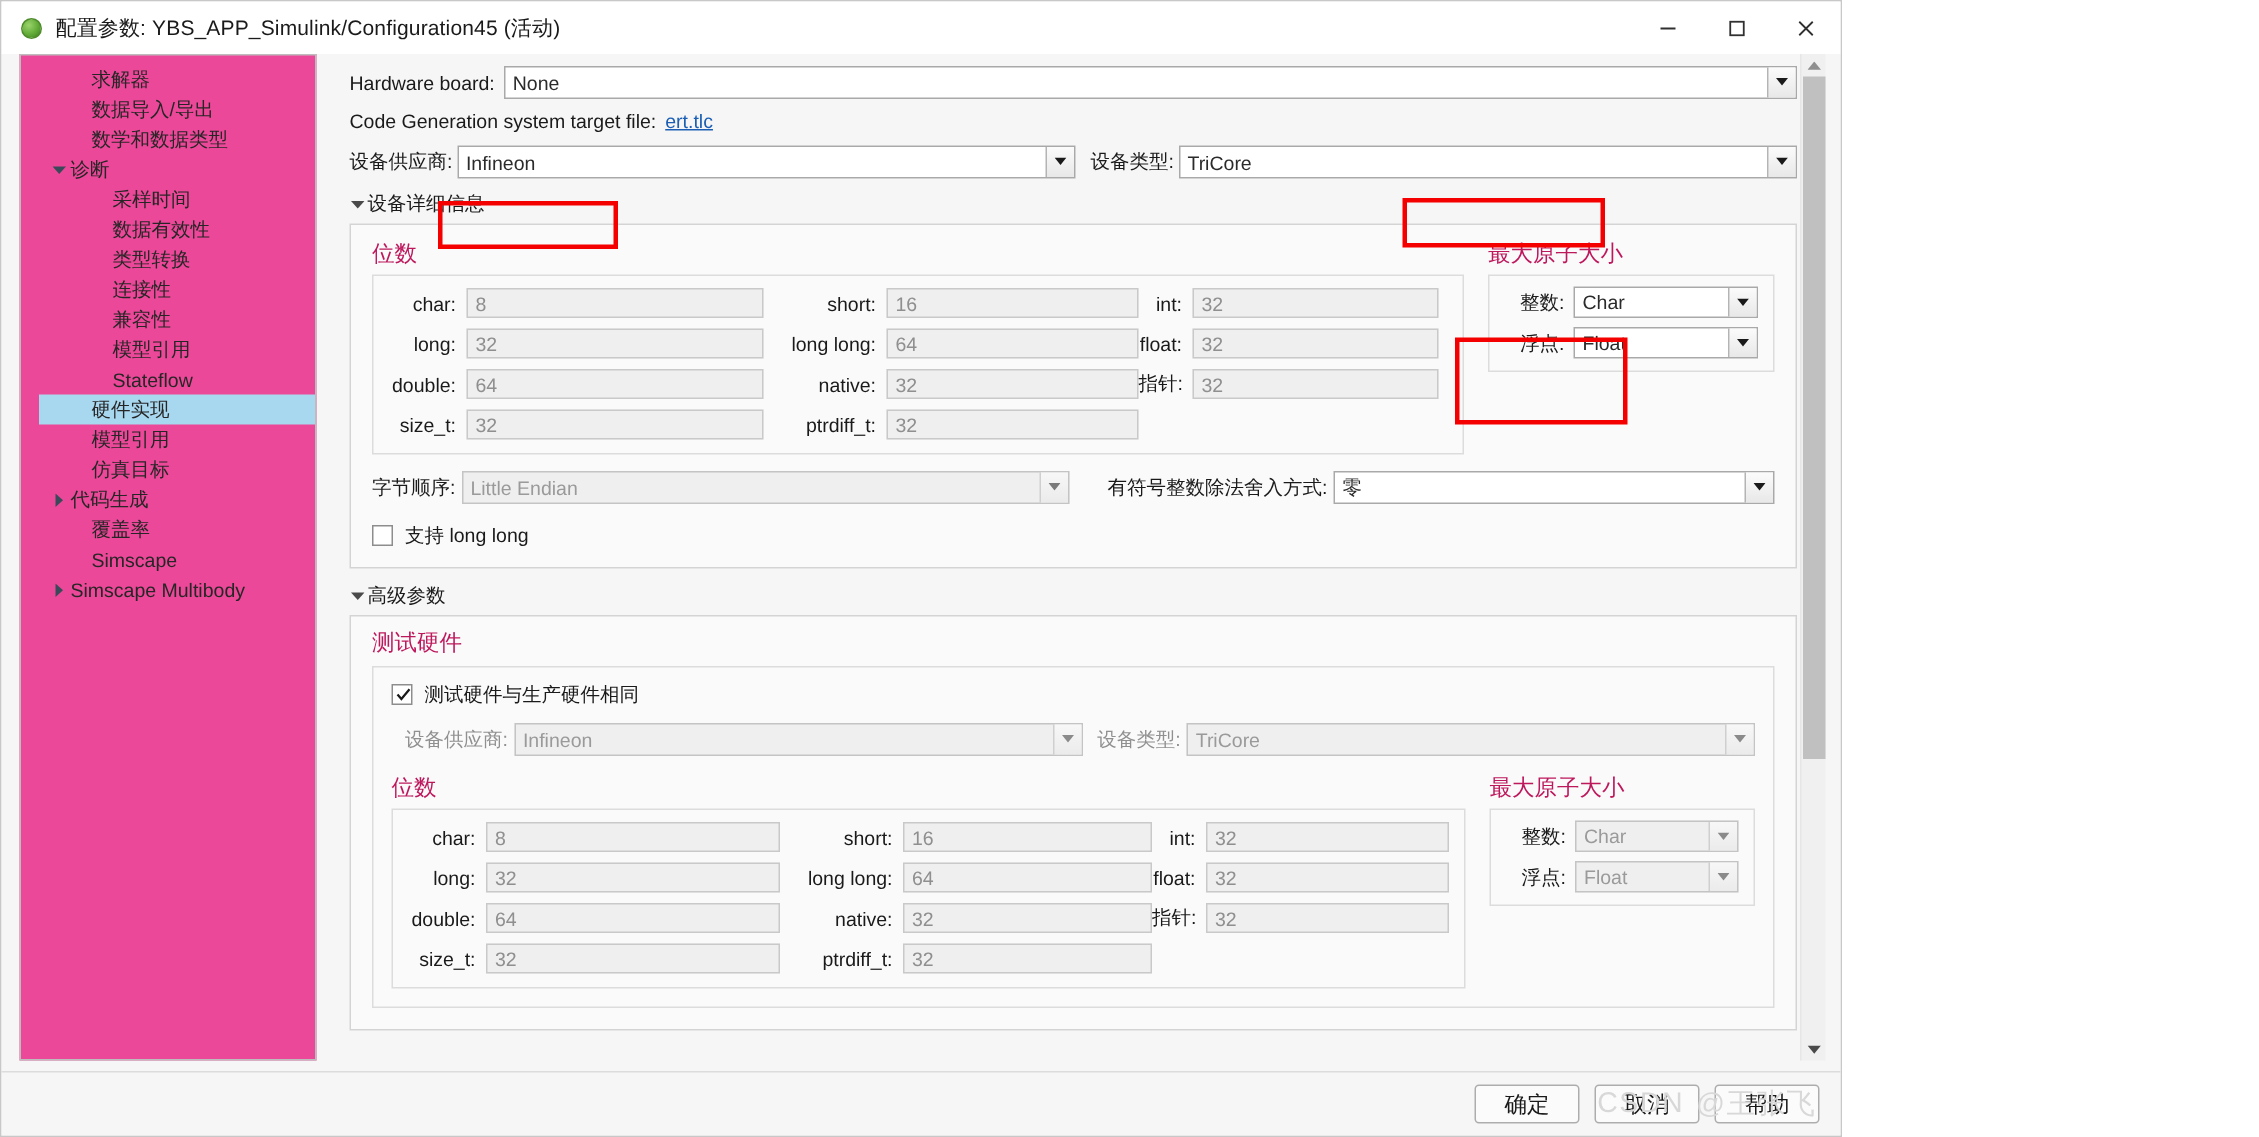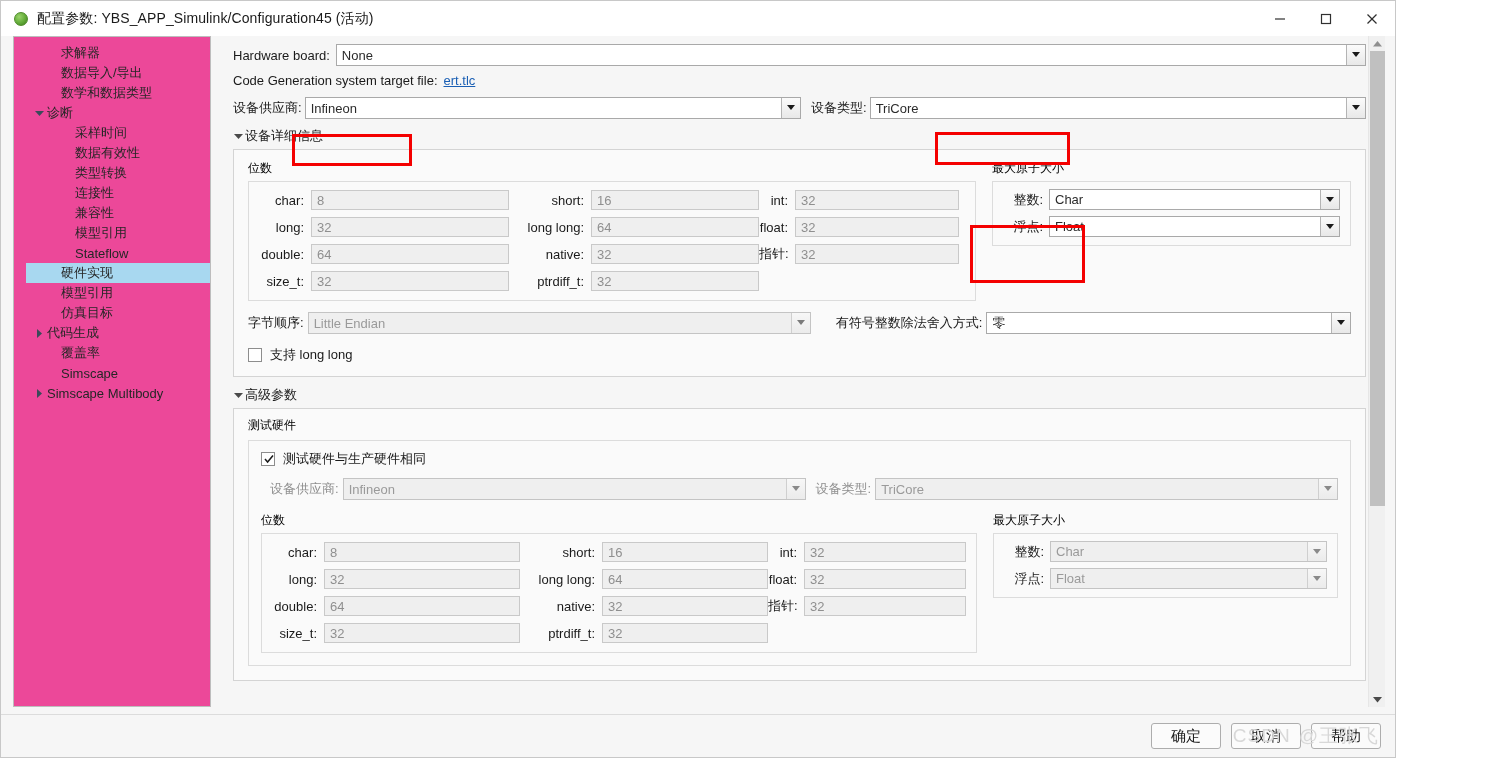--- a/index.html
+++ b/index.html
@@ -7,21 +7,21 @@
     margin: 0; padding: 0;
     width: 1506px; height: 758px;
     overflow: hidden;
     background: #ffffff;
     font-family: "Liberation Sans", "DejaVu Sans", sans-serif;
     font-size: 13px;
     color: #1a1a1a;
   }
   .window {
     position: relative;
-    width: 1396px; height: 758px;
+    width: 1228px; height: 758px;
     background: #f6f6f6;
     border: 1px solid #c8c8c8;
     display: flex; flex-direction: column;
   }
 
   
   .titlebar {
     height: 35px; flex: 0 0 35px;
     background: #ffffff;
     display: flex; align-items: center;
@@ -156,21 +156,21 @@
   
   .section-head {
     display: flex; align-items: center; margin: 6px 0 4px 0;
     font-size: 13px; color: #1a1a1a;
   }
   .caret { width: 14px; display: flex; align-items: center; justify-content: center; }
   .panel {
     border: 1px solid #d4d4d4; background: #fafafa;
     padding: 10px 14px 12px 14px;
   }
-  .grouplabel { font-size: 12px; color: #000000; margin-bottom: 4px; }
+  .grouplabel { font-size: 15px; color: #be185d; margin-bottom: 4px; }
   .groupbox {
     border: 1px solid #dcdcdc; background: #fafafa;
     padding: 8px 10px 9px 10px;
   }
 
   
   .bits { display: flex; flex-direction: column; gap: 7px; }
   .bitrow { display: flex; align-items: center; }
   .bitcell { display: flex; align-items: center; }
   .bitcell .bl {

